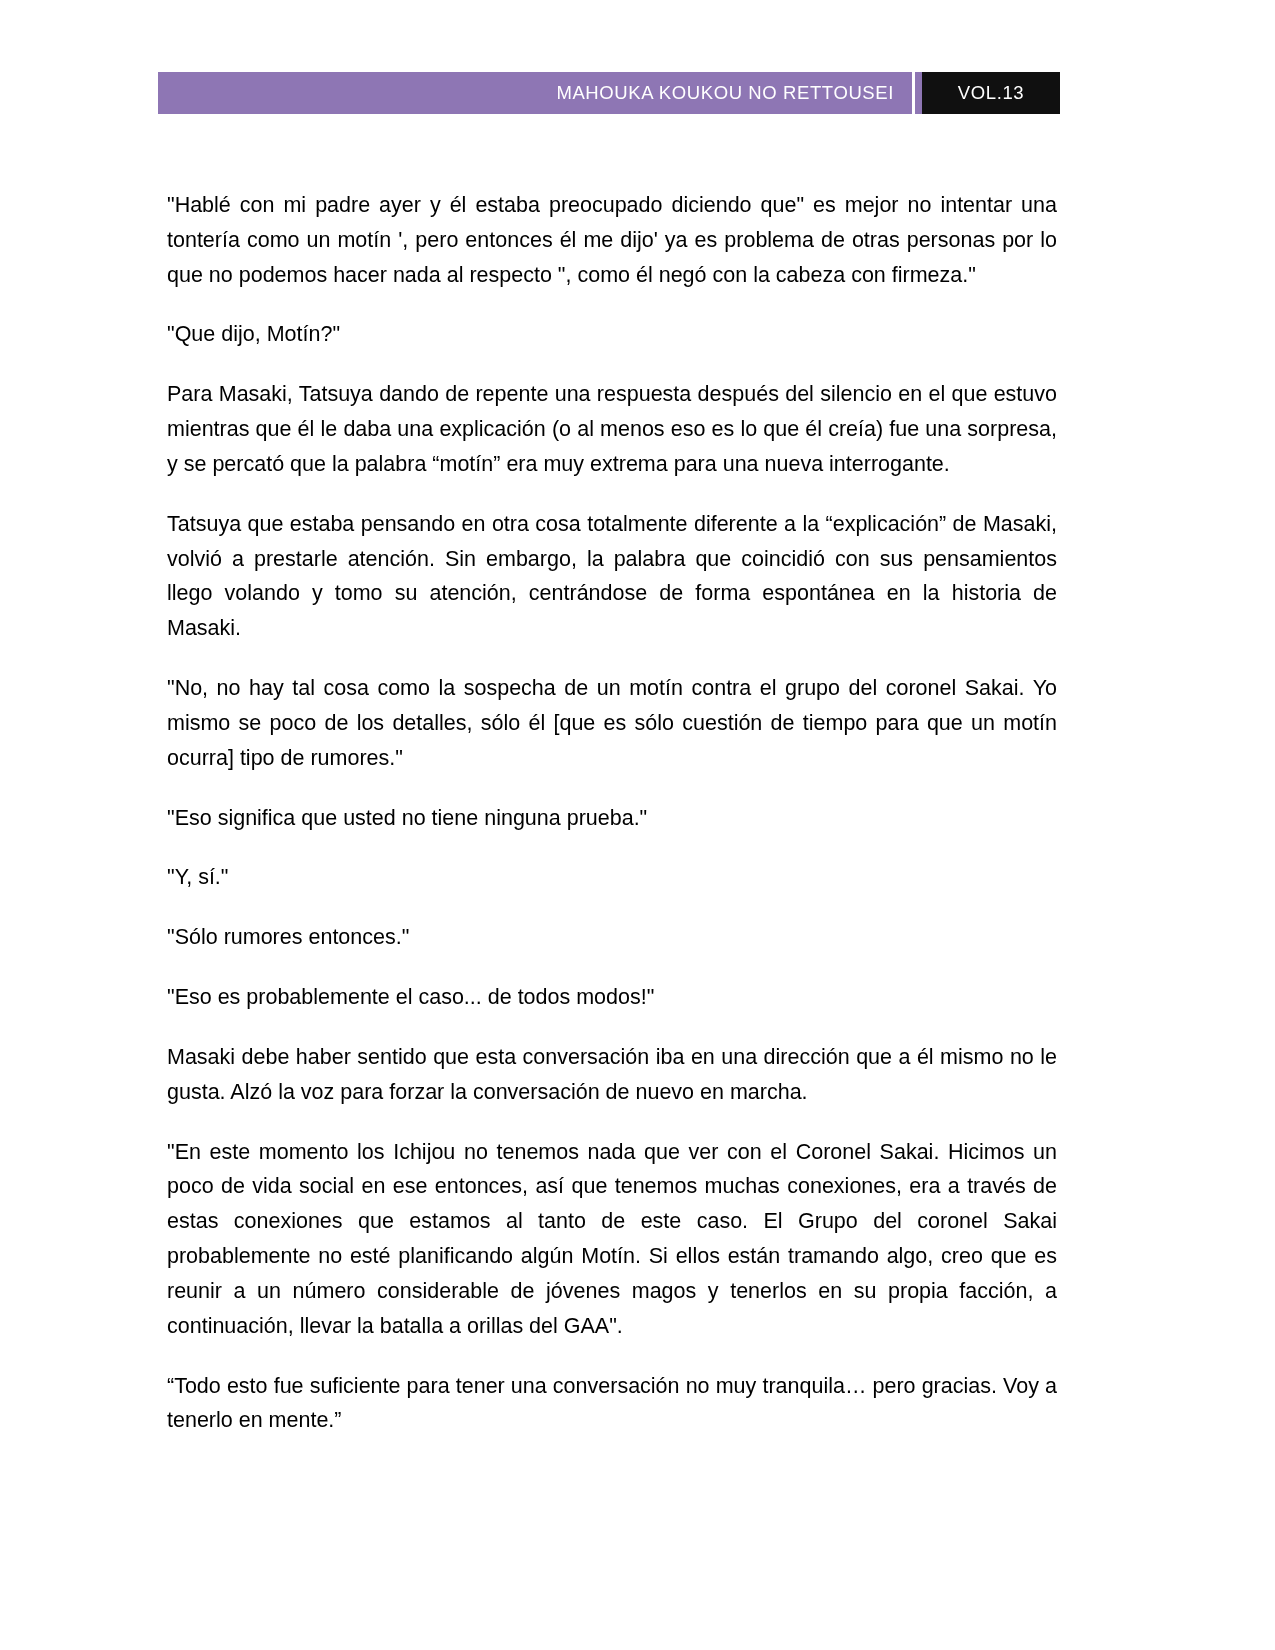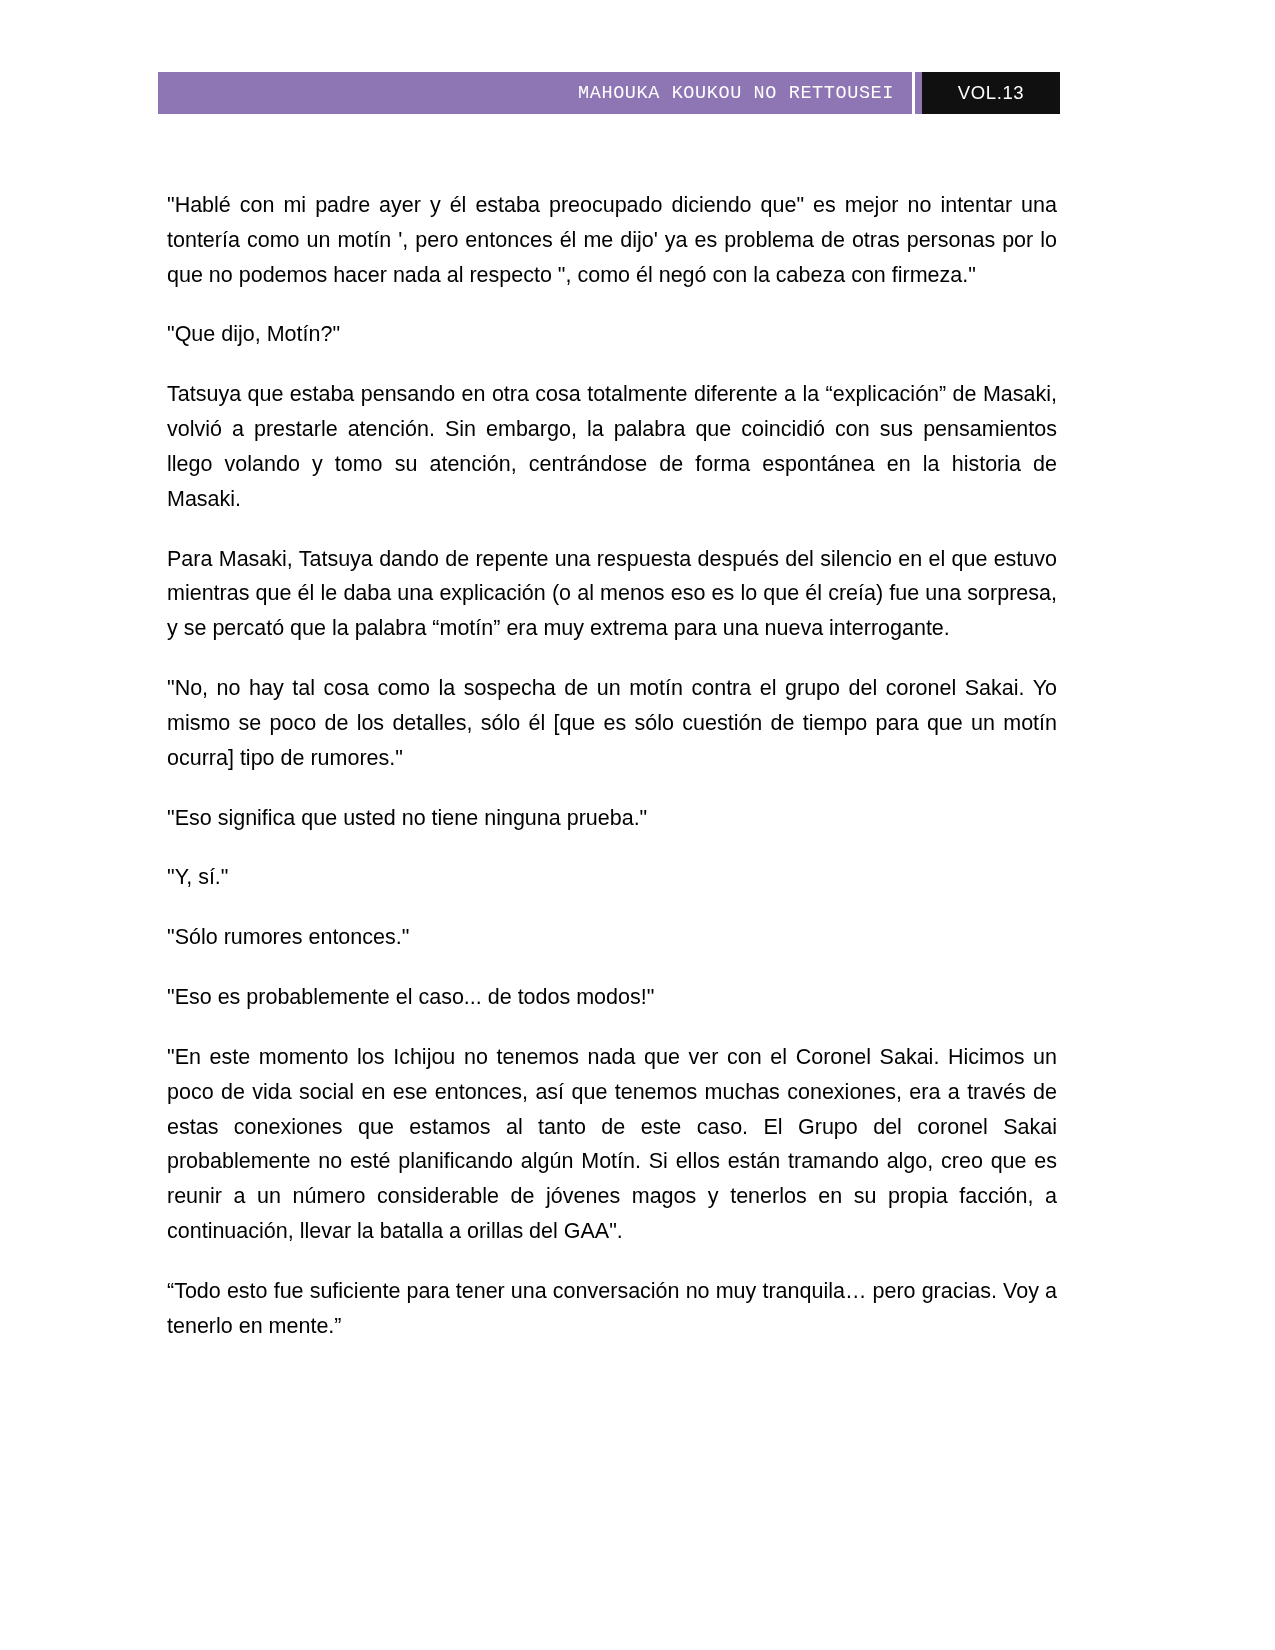--- a/index.html
+++ b/index.html
@@ -34,21 +34,20 @@
     align-items: stretch;
   }
   .header-left {
     background: #8e76b4;
     flex: 1 1 auto;
     display: flex;
     align-items: center;
     justify-content: flex-end;
     padding-right: 18px;
     box-sizing: border-box;
-    font-family: Liberation Mono, monospace;
   }
   .header-title {
     color: #ffffff;
     font-size: 18.5px;
     letter-spacing: 0.6px;
     font-weight: 400;
     white-space: nowrap;
   }
   .header-sep {
     width: 10px;
@@ -103,24 +102,25 @@
     </div>
     <div class="header-sep"></div>
     <div class="header-right">
       <span class="header-vol">VOL.13</span>
     </div>
   </div>
 
   <div class="content">
     <p class="para">"Hablé con mi padre ayer y él estaba preocupado diciendo que" es mejor no intentar una tontería como un motín ', pero entonces él me dijo' ya es problema de otras personas por lo que no podemos hacer nada al respecto ", como él negó con la cabeza con firmeza."</p>
     <p class="para nojust">"Que dijo, Motín?"</p>
+    <p class="para">Para Masaki, Tatsuya dando de repente una respuesta después del silencio en el que estuvo mientras que él le daba una explicación (o al menos eso es lo que él creía) fue una sorpresa, y se percató que la palabra “motín” era muy extrema para una nueva interrogante.</p>
     <p class="para">Tatsuya que estaba pensando en otra cosa totalmente diferente a la “explicación” de Masaki, volvió a prestarle atención. Sin embargo, la palabra que coincidió con sus pensamientos llego volando y tomo su atención, centrándose de forma espontánea en la historia de Masaki.</p>
-    <p class="para">Para Masaki, Tatsuya dando de repente una respuesta después del silencio en el que estuvo mientras que él le daba una explicación (o al menos eso es lo que él creía) fue una sorpresa, y se percató que la palabra “motín” era muy extrema para una nueva interrogante.</p>
     <p class="para">"No, no hay tal cosa como la sospecha de  un motín contra el grupo del coronel Sakai. Yo mismo se poco de los detalles, sólo él [que es sólo cuestión de tiempo para que un motín ocurra] tipo de rumores."</p>
     <p class="para nojust">"Eso significa que usted no tiene ninguna prueba."</p>
     <p class="para nojust">"Y, sí."</p>
     <p class="para nojust">"Sólo rumores entonces."</p>
     <p class="para nojust">"Eso es probablemente el caso... de todos modos!"</p>
+    <p class="para">Masaki debe haber sentido que esta conversación iba en una dirección que a él mismo no le gusta. Alzó la voz para forzar la conversación de nuevo en marcha.</p>
     <p class="para">"En este momento los Ichijou no tenemos nada que ver con el Coronel Sakai. Hicimos un poco de vida social en ese entonces, así que tenemos muchas conexiones, era a través de estas conexiones que estamos al tanto de este caso. El Grupo del coronel Sakai probablemente no esté planificando algún Motín. Si ellos están tramando algo, creo que es reunir a un número considerable de jóvenes magos y tenerlos en su propia facción, a continuación, llevar la batalla a orillas del GAA".</p>
     <p class="para">“Todo esto fue suficiente para tener una conversación no muy tranquila… pero gracias. Voy a tenerlo en mente.”</p>
   </div>
 
 </div>
 
 </body></html>

